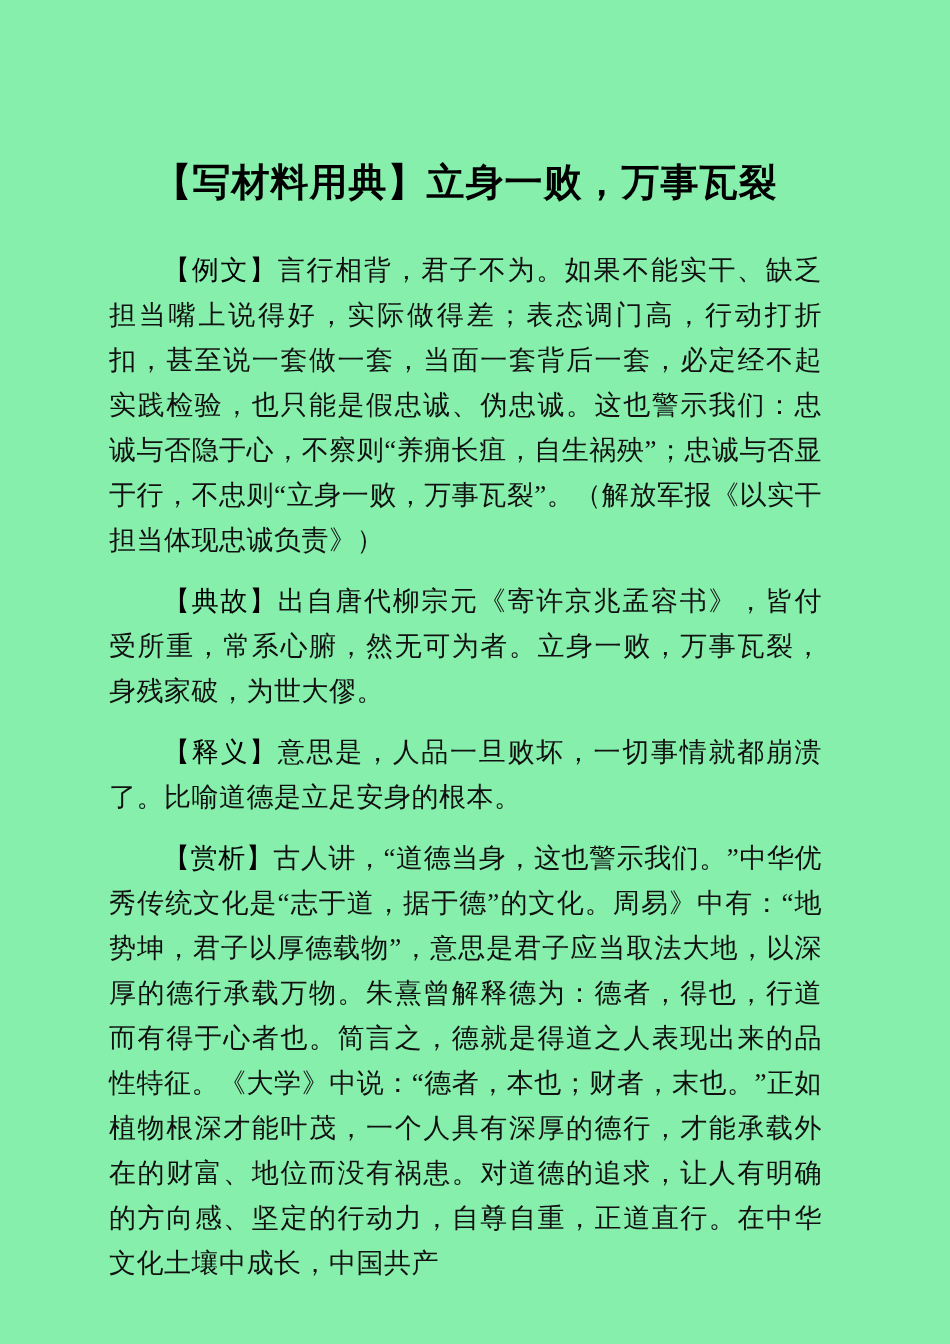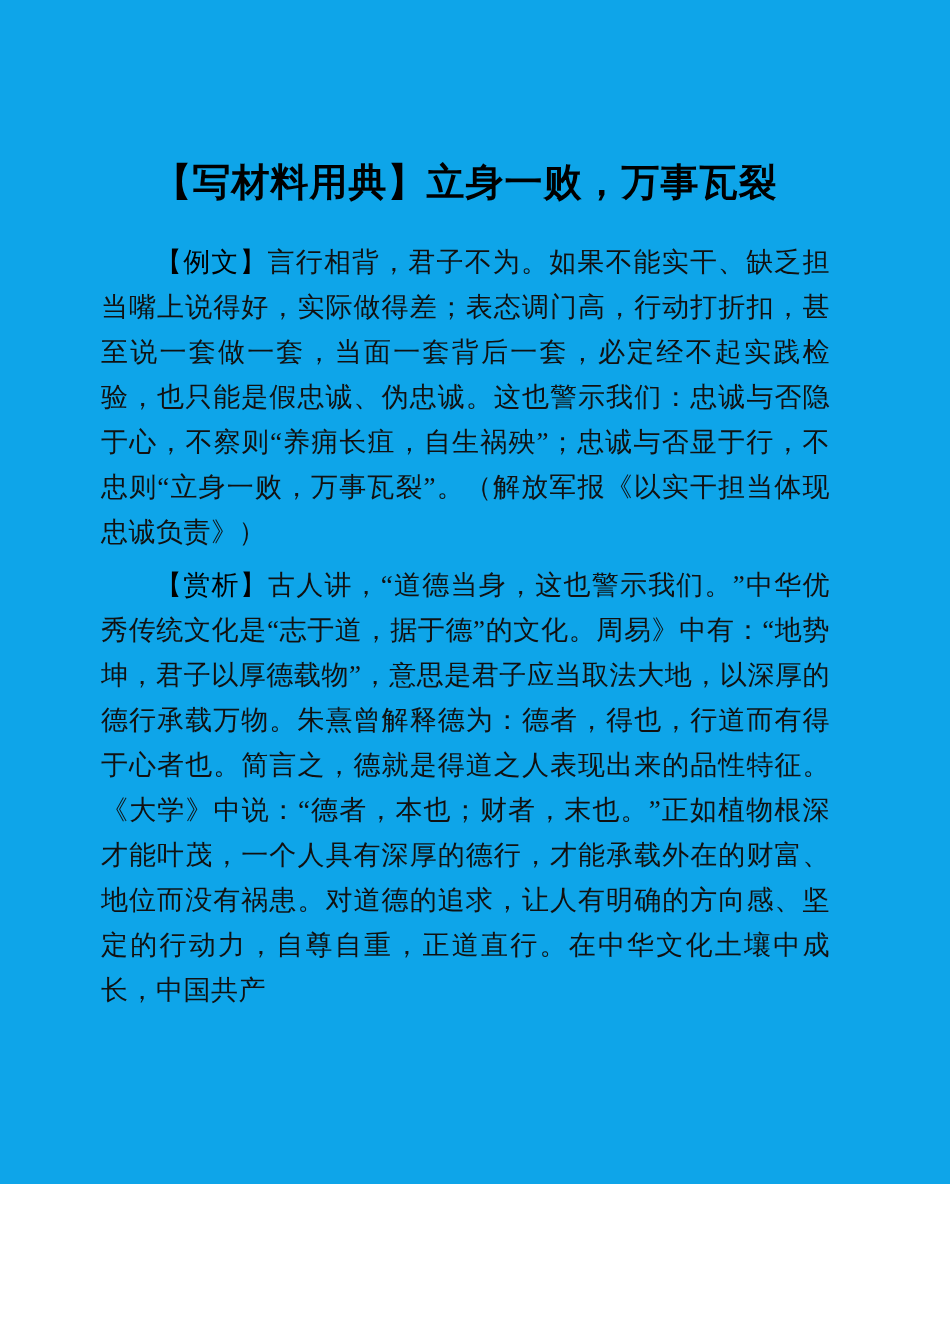--- a/index.html
+++ b/index.html
@@ -3,22 +3,22 @@
 <meta charset="utf-8">
 <style>
   html, body {
     margin: 0;
     padding: 0;
     background: #ffffff;
   }
   .page {
     position: relative;
     width: 950px;
-    height: 1184px;
-    background: #0ea5e9;
+    height: 1344px;
+    background: #86efac;
     overflow: hidden;
     font-family: "Liberation Serif", "DejaVu Serif", serif;
     color: #000000;
   }
   .doc-title {
     position: absolute;
     top: 132px;
     left: 93px;
     width: 745px;
     text-align: center;
@@ -35,42 +35,48 @@
     left: 93px;
     width: 745px;
     font-size: 27px;
     line-height: 45px;
     color: #111111;
     text-align: justify;
     text-justify: inter-character;
     letter-spacing: 0.5px;
   }
   .doc-body p {
-    margin: 8px;
+    margin: 16px;
     padding: 0;
     text-indent: 2em;
   }
   .section-label {
     color: #000000;
   }
 </style>
 </head>
 <body>
 
 <div class="page">
 
   <h1 class="doc-title">【写材料用典】立身一败，万事瓦裂</h1>
 
   <div class="doc-body">
 
     <p>
       <span class="section-label">【例文】</span><span>言行相背，君子不为。如果不能实干、缺乏担当嘴上说得好，实际做得差；表态调门高，行动打折扣，甚至说一套做一套，当面一套背后一套，必定经不起实践检验，也只能是假忠诚、伪忠诚。这也警示我们：忠诚与否隐于心，不察则“养痈长疽，自生祸殃”；忠诚与否显于行，不忠则“立身一败，万事瓦裂”。（解放军报《以实干担当体现忠诚负责》）</span>
     </p>
 
+    <p>
+      <span class="section-label">【典故】</span><span>出自唐代柳宗元《寄许京兆孟容书》，皆付受所重，常系心腑，然无可为者。立身一败，万事瓦裂，身残家破，为世大僇。</span>
+    </p>
 
+    <p>
+      <span class="section-label">【释义】</span><span>意思是，人品一旦败坏，一切事情就都崩溃了。比喻道德是立足安身的根本。</span>
+    </p>
 
     <p>
       <span class="section-label">【赏析】</span><span>古人讲，“道德当身，这也警示我们。”中华优秀传统文化是“志于道，据于德”的文化。周易》中有：“地势坤，君子以厚德载物”，意思是君子应当取法大地，以深厚的德行承载万物。朱熹曾解释德为：德者，得也，行道而有得于心者也。简言之，德就是得道之人表现出来的品性特征。《大学》中说：“德者，本也；财者，末也。”正如植物根深才能叶茂，一个人具有深厚的德行，才能承载外在的财富、地位而没有祸患。对道德的追求，让人有明确的方向感、坚定的行动力，自尊自重，正道直行。在中华文化土壤中成长，中国共产</span>
     </p>
 
   </div>
 
 </div>
 
 </body></html>

